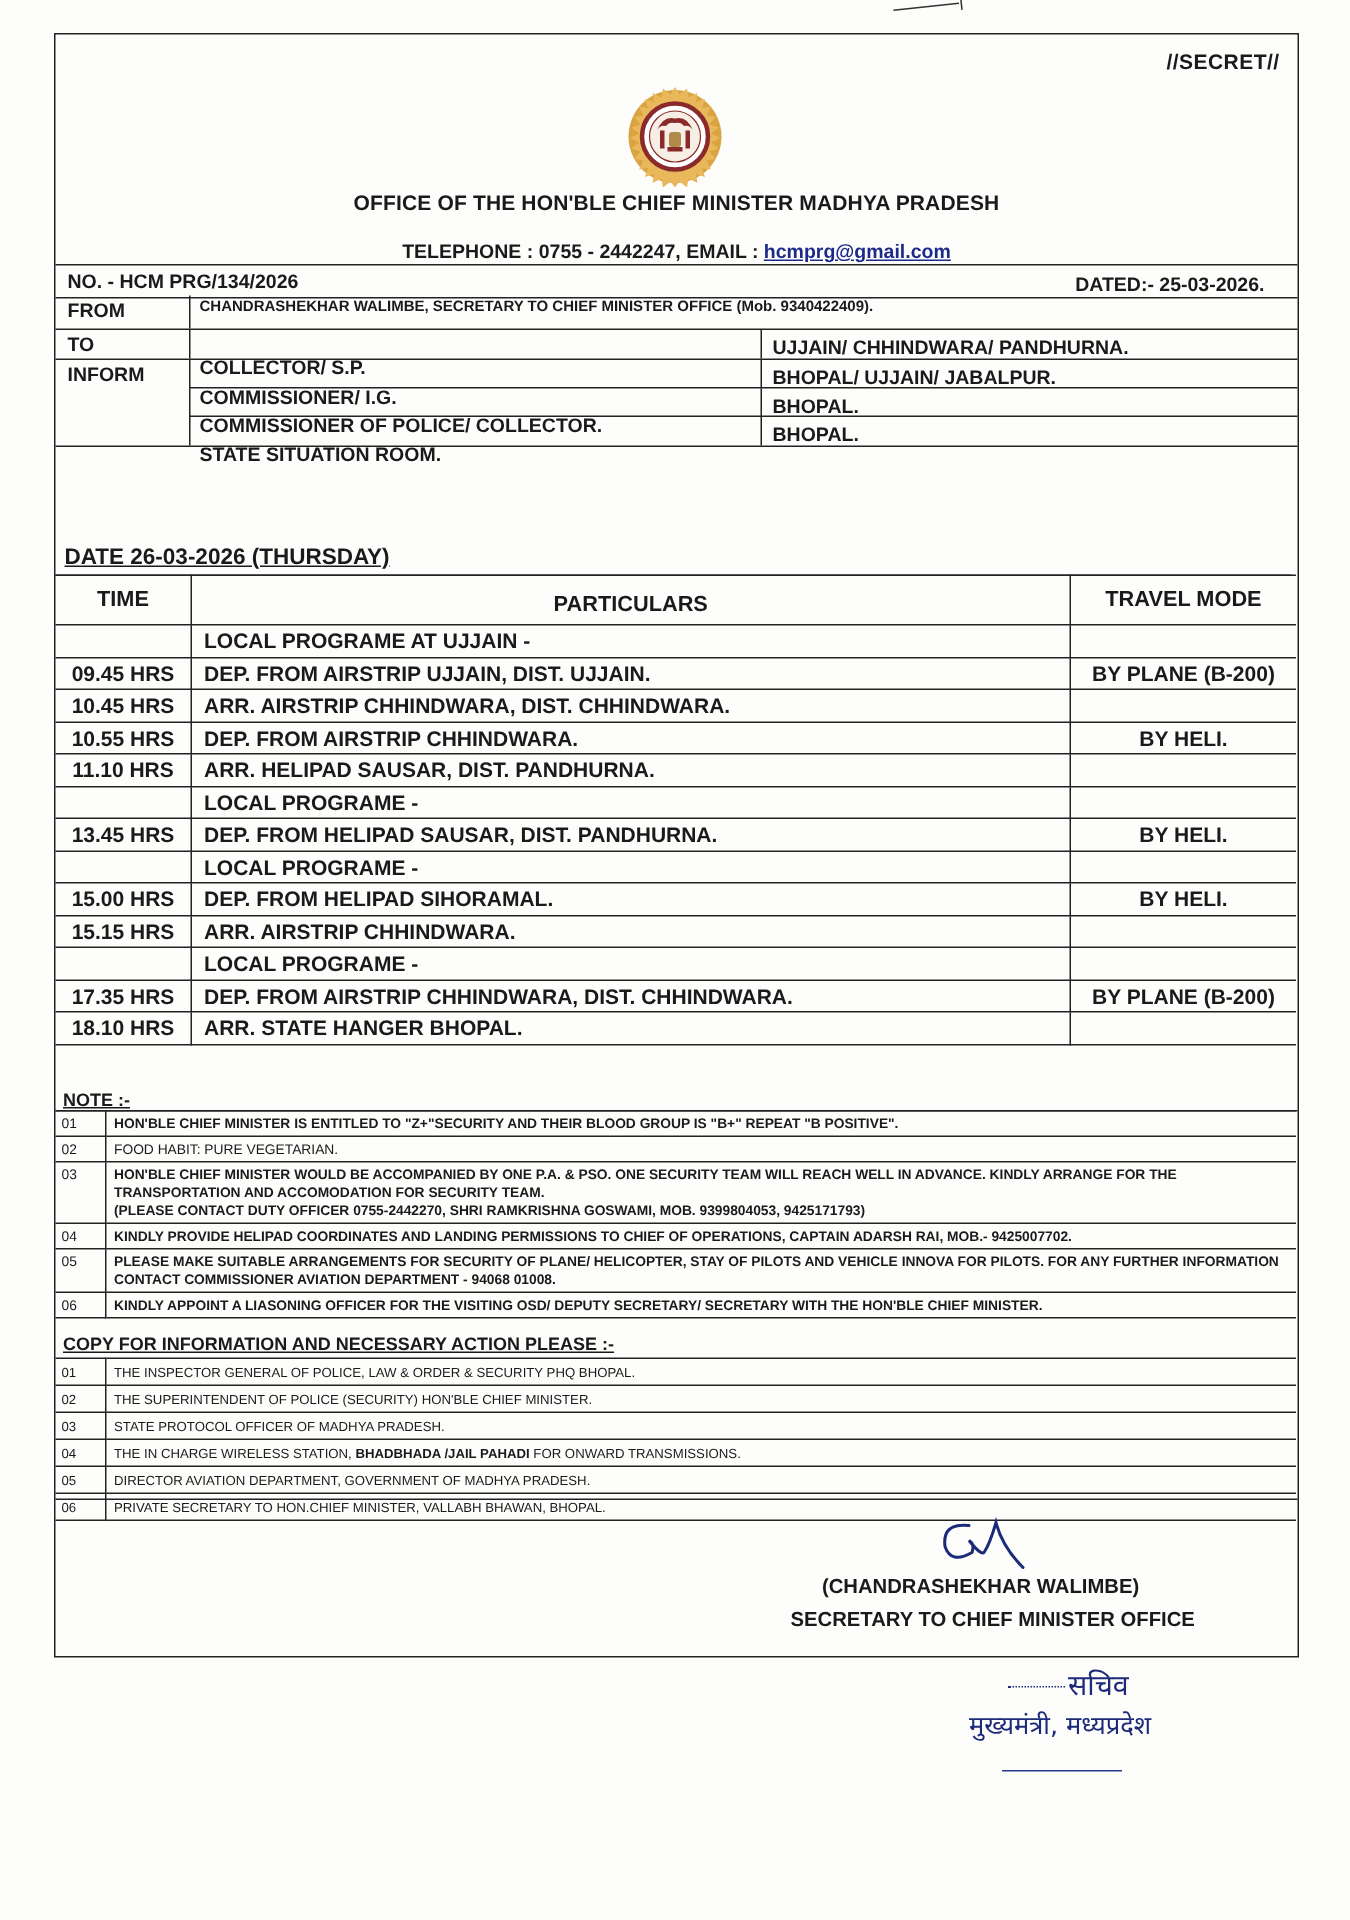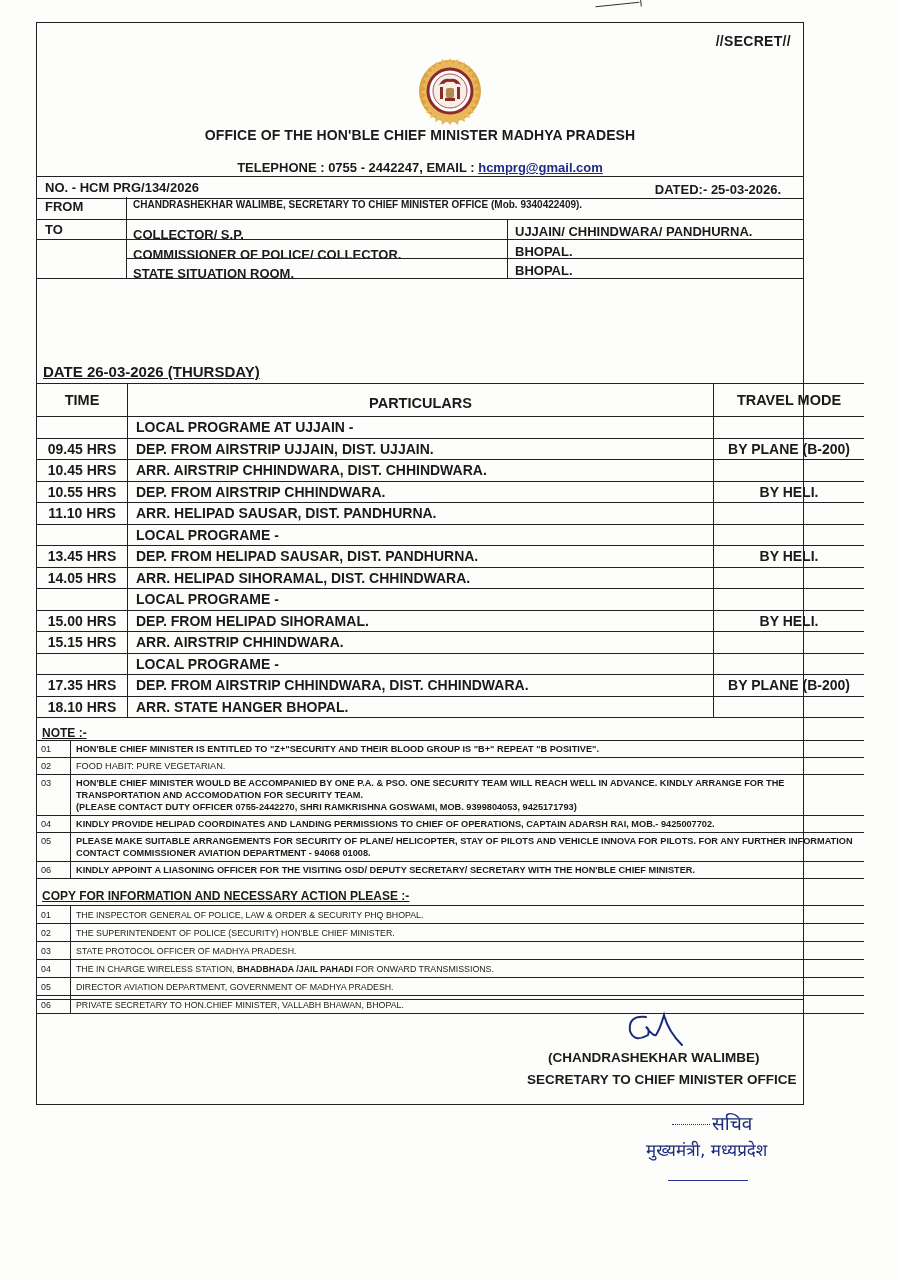--- a/index.html
+++ b/index.html
@@ -1,32 +1,32 @@
 <!DOCTYPE html>
 <html><head>
 <meta charset="utf-8">
 <style>
   html, body { margin:0; padding:0; background:#fdfdfb; }
   body { width:900px; height:1280px; position:relative; overflow:hidden; font-family:"Liberation Sans", sans-serif; color:#1a1a1a; }
   .pen-mark { position:absolute; left:596px; top:4px; width:44px; height:10px; border-top:1.5px solid #333; transform:rotate(-6deg); }
   .pen-mark:after { content:""; position:absolute; right:-2px; top:-6px; width:1.5px; height:10px; background:#333; }
-  .frame { position:absolute; left:36px; top:22px; width:768px; height:1083px; border:1.5px solid #222; box-sizing:border-box; }
+  .frame { position:absolute; left:36px; top:22px; width:830px; height:1083px; border:1.5px solid #222; box-sizing:border-box; }
   .secret { position:absolute; right:12px; top:10px; font-weight:bold; font-size:14px; letter-spacing:0.3px; }
   .logo { position:absolute; left:379px; top:34px; width:68px; height:68px; }
   .title { position:absolute; left:0; right:0; top:104px; text-align:center; font-size:14px; font-weight:bold; letter-spacing:0.1px; }
   .contact { position:absolute; left:0; right:0; top:137px; text-align:center; font-size:13px; font-weight:bold; }
   .contact .email { text-decoration:underline; color:#1d2a8a; }
   .refrow { position:absolute; left:0; right:0; top:153px; height:21px; border-top:1.5px solid #222; border-bottom:1.5px solid #222; font-size:13px; font-weight:bold; }
   .refrow .no { position:absolute; left:8px; top:3px; }
   .refrow .dated { position:absolute; right:22px; top:5px; }
   .addr { position:absolute; left:0; right:0; top:174px; font-size:13px; font-weight:bold; }
   .addr .row { position:relative; height:19px; border-bottom:1.5px solid #222; }
   .addr .row.tall { height:22px; }
   .addr .lbl { position:absolute; left:8px; top:2px; }
-  .addr .c1 { position:absolute; left:96px; top:7px; }
+  .addr .c1 { position:absolute; left:96px; top:17px; }
   .addr .c2 { position:absolute; left:478px; top:4px; }
   .addr .vsep1 { position:absolute; left:89px; top:0; bottom:0; border-left:1.5px solid #222; }
   .addr .vsep2 { position:absolute; left:470px; top:0; bottom:0; border-left:1.5px solid #222; }
   .intro { position:absolute; left:0; right:0; top:272px; height:66px; border-bottom:1.5px solid #222; font-size:15.5px; font-weight:bold; }
   .intro .l1 { position:absolute; left:98px; right:10px; top:8px; text-align:justify; text-align-last:justify; }
   .intro .l2 { position:absolute; left:6px; top:40px; }
   .intro .u { text-decoration:underline; }
   .dateline { position:absolute; left:0; right:4px; top:338px; height:22px; border-bottom:1.5px solid #222; font-size:15px; font-weight:bold; }
   .dateline span { position:absolute; left:6px; top:2px; text-decoration:underline; }
   table.sched { position:absolute; left:0; top:360px; width:827px; border-collapse:collapse; font-size:14px; font-weight:bold; }
@@ -99,20 +99,28 @@
       <span class="c1" style="font-size:10px;top:2px;">CHANDRASHEKHAR WALIMBE, SECRETARY TO CHIEF MINISTER OFFICE (Mob. 9340422409).</span>
     </div>
     <div class="row">
       <span class="lbl">TO</span>
       <div class="vsep1"></div>
         <div class="vsep2"></div>
       <span class="c1">COLLECTOR/ S.P.</span>
       <span class="c2">UJJAIN/ CHHINDWARA/ PANDHURNA.</span>
     </div>
     <div class="row" style="border-bottom:none;">
+      <span class="lbl">INFORM</span>
+      <div class="vsep1"></div>
+        <div class="vsep2"></div>
+      <span class="c1">COMMISSIONER/ I.G.</span>
+      <span class="c2">BHOPAL/ UJJAIN/ JABALPUR.</span>
+      <div style="position:absolute;left:89px;right:0;bottom:0;border-bottom:1.5px solid #222;"></div>
+    </div>
+    <div class="row" style="border-bottom:none;">
       <div class="vsep1"></div>
         <div class="vsep2"></div>
       <span class="c1">COMMISSIONER OF POLICE/ COLLECTOR.</span>
       <span class="c2">BHOPAL.</span>
       <div style="position:absolute;left:89px;right:0;bottom:0;border-bottom:1.5px solid #222;"></div>
     </div>
     <div class="row">
       <div class="vsep1"></div>
         <div class="vsep2"></div>
       <span class="c1">STATE SITUATION ROOM.</span>
@@ -163,25 +171,20 @@
           <td class="t"></td>
           <td class="p">LOCAL PROGRAME -</td>
           <td class="m"></td>
         </tr>
         <tr>
           <td class="t">13.45 HRS</td>
           <td class="p">DEP. FROM HELIPAD SAUSAR, DIST. PANDHURNA.</td>
           <td class="m">BY HELI.</td>
         </tr>
         <tr>
-          <td class="t">14.05 HRS</td>
-          <td class="p">ARR. HELIPAD SIHORAMAL, DIST. CHHINDWARA.</td>
-          <td class="m"></td>
-        </tr>
-        <tr>
           <td class="t"></td>
           <td class="p">LOCAL PROGRAME -</td>
           <td class="m"></td>
         </tr>
         <tr>
           <td class="t">15.00 HRS</td>
           <td class="p">DEP. FROM HELIPAD SIHORAMAL.</td>
           <td class="m">BY HELI.</td>
         </tr>
         <tr>

